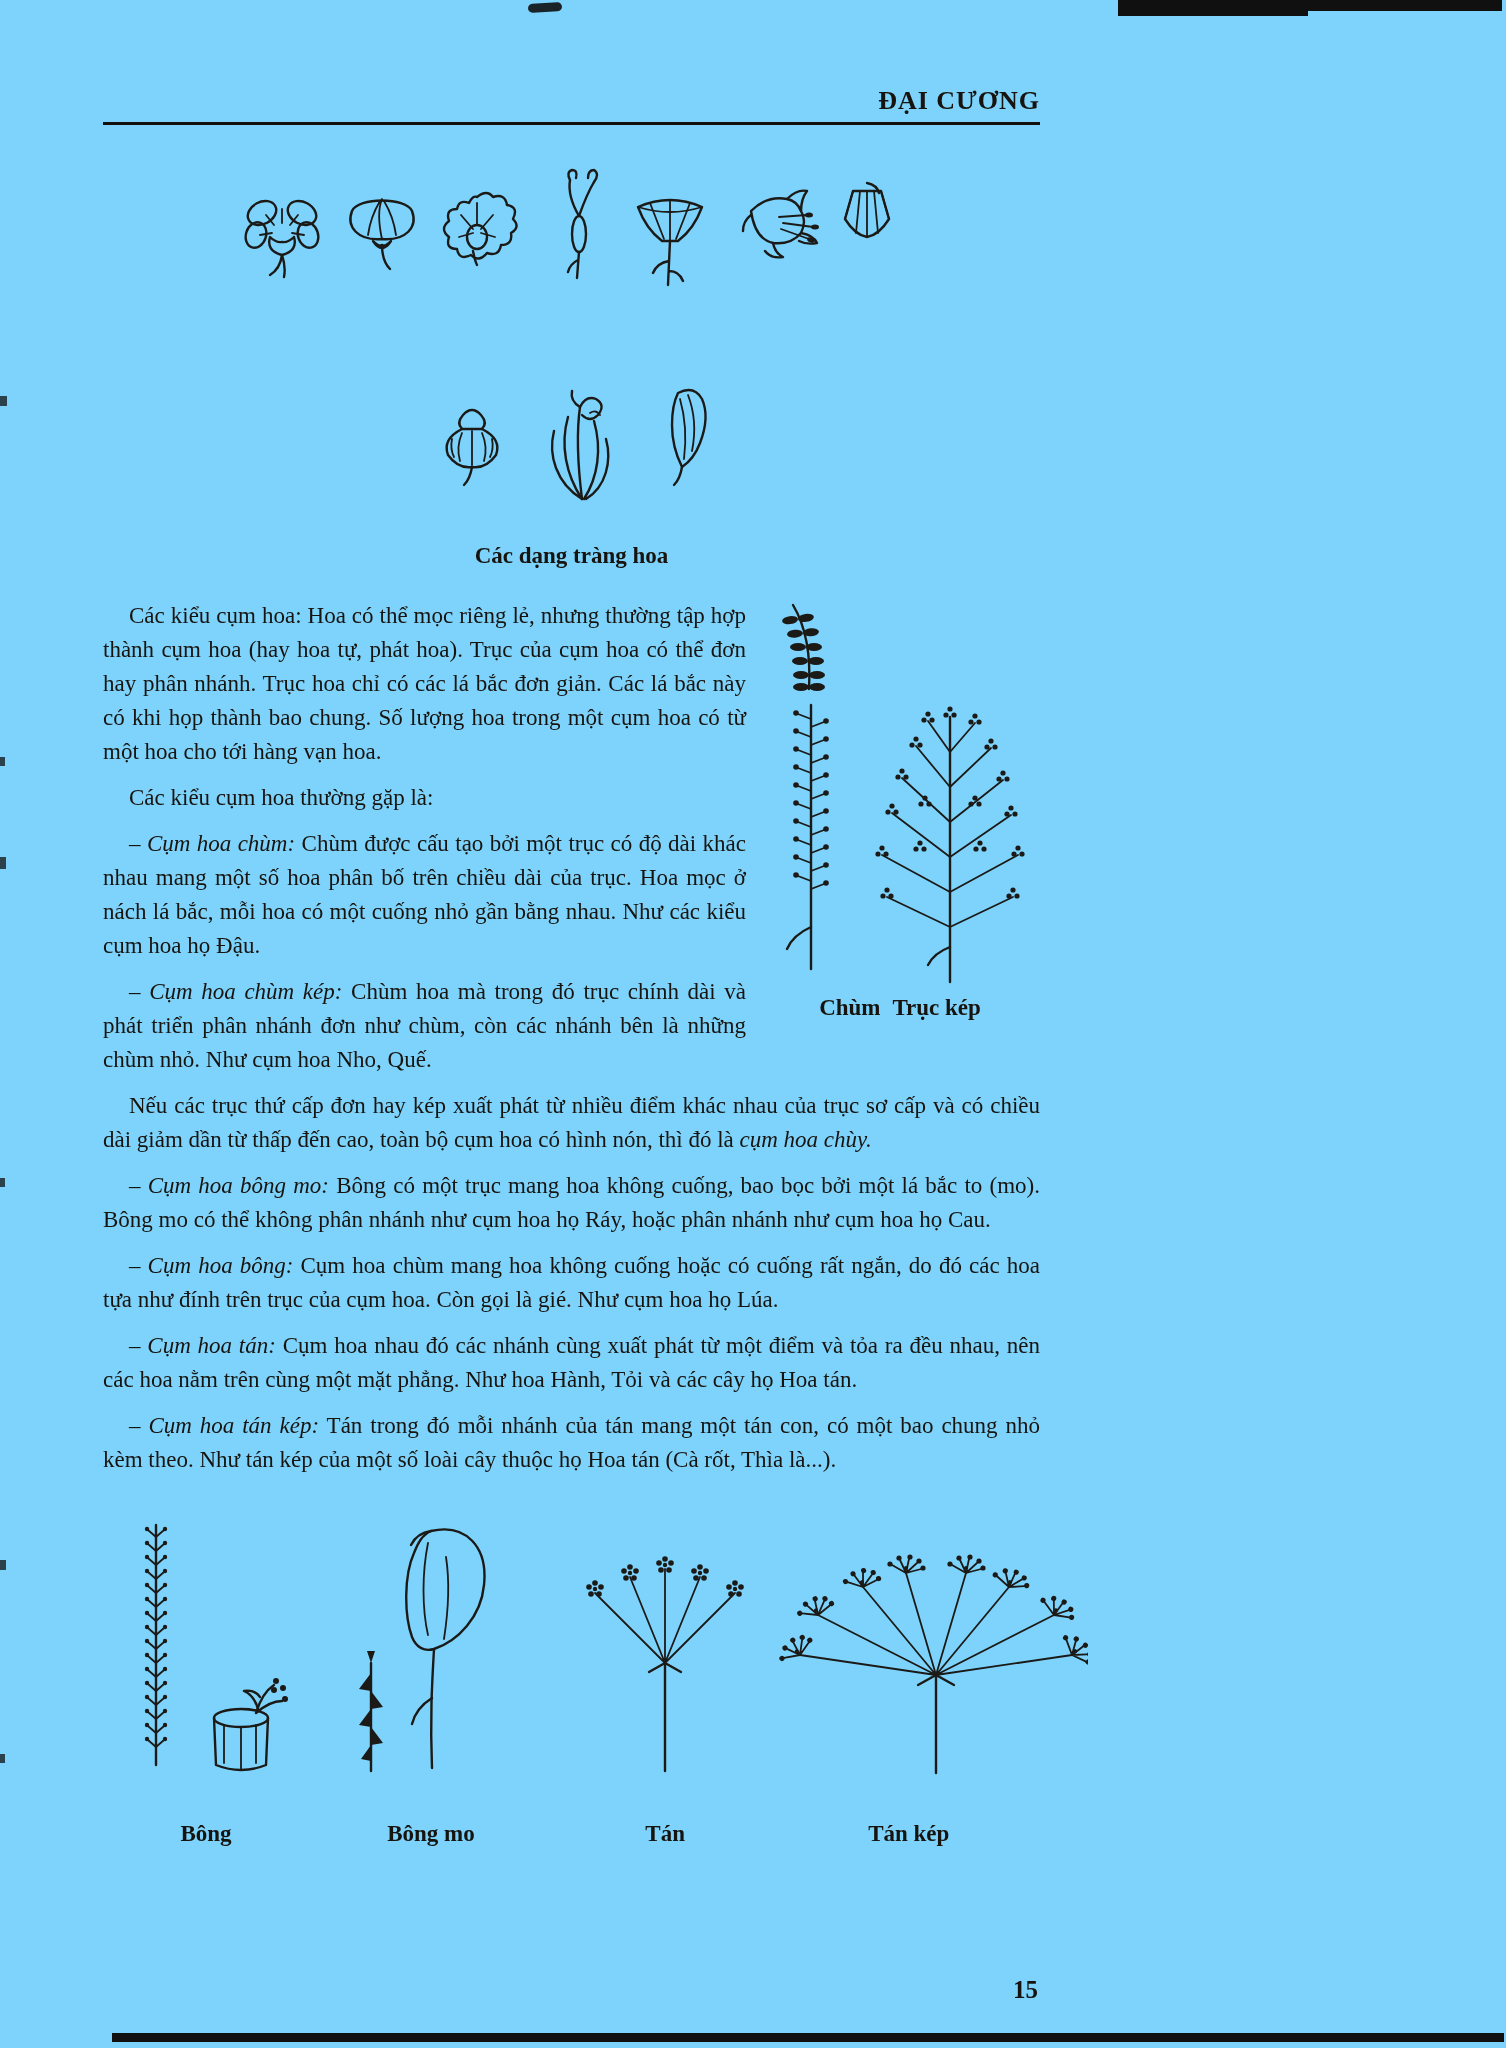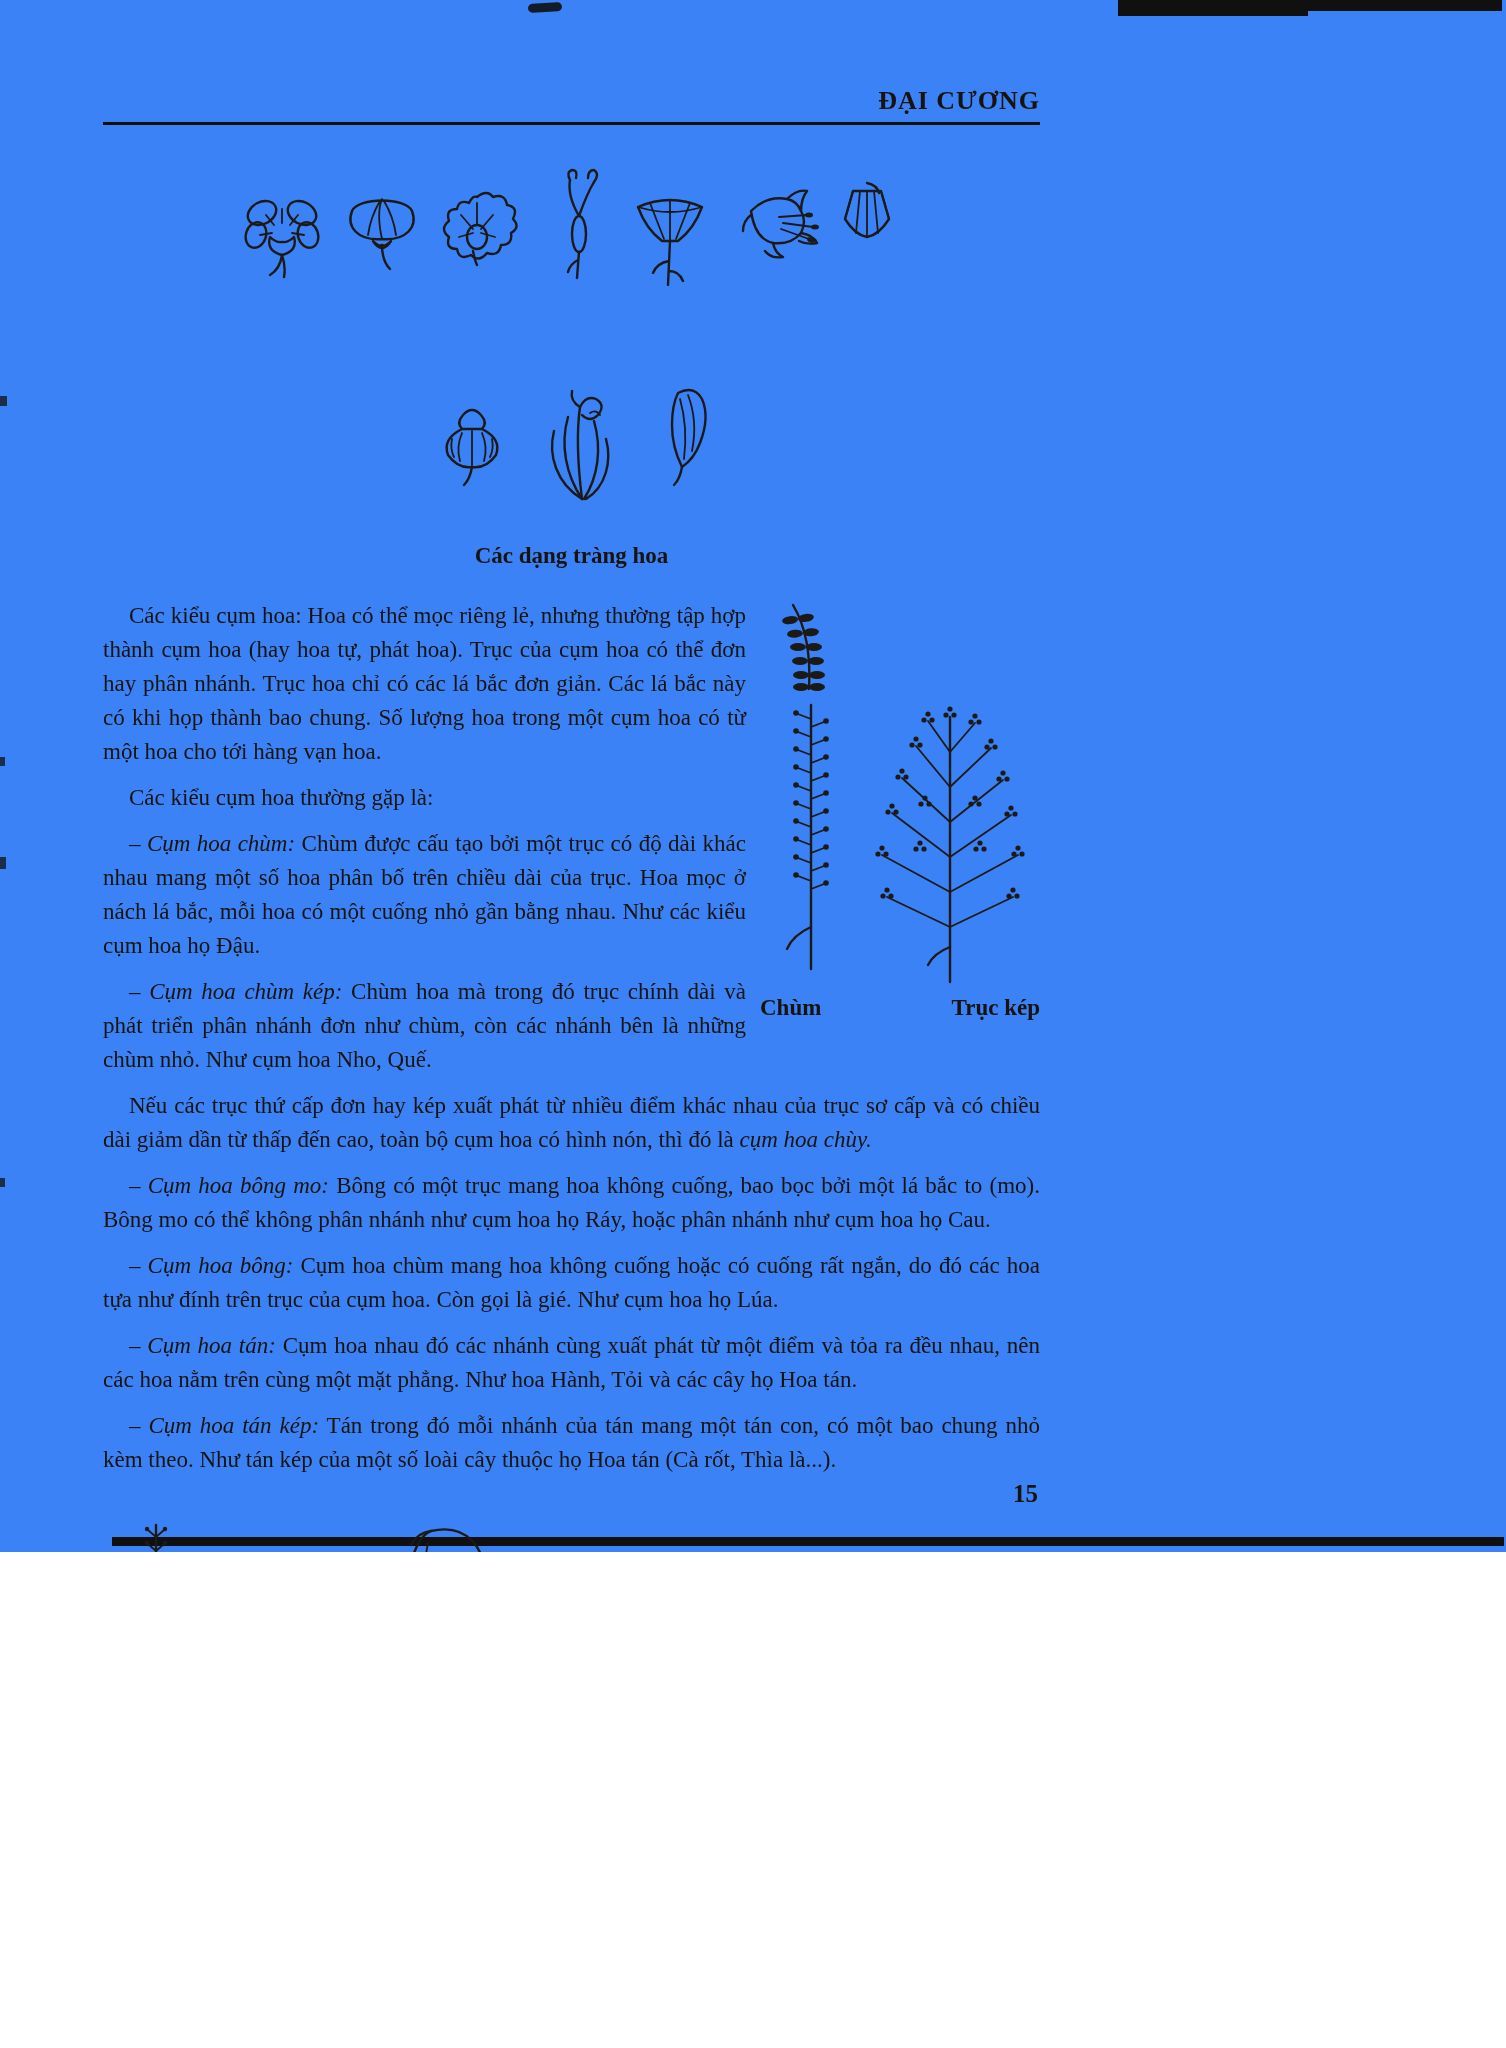--- a/index.html
+++ b/index.html
@@ -1,34 +1,34 @@
 <!DOCTYPE html>
 <html><head>
 <meta charset="utf-8">
 <style>
   * { margin:0; padding:0; box-sizing:border-box; }
   body { background:#ffffff; }
   .page {
-    position:relative; width:1506px; height:1552px; overflow:hidden;
-    background:#3b82f6; color:#17140f;
+    position:relative; width:1506px; height:2048px; overflow:hidden;
+    background:#7dd3fc; color:#17140f;
     font-family:"Liberation Serif","DejaVu Serif",serif;
   }
   .content { position:absolute; left:103px; top:0; width:937px; }
   .header-row { margin-top:86px; padding-bottom:6px; border-bottom:3px solid #14110c; text-align:right; }
   .header-title { font-size:26px; font-weight:bold; letter-spacing:1px; }
   .fig-top { margin-top:12px; text-align:center; }
   .fig-caption { text-align:center; font-weight:bold; font-size:23px; }
   .cap-top { margin:2px 0 18px; }
   p.body { font-size:23px; line-height:34px; text-align:justify; text-indent:26px; margin-top:12px; }
   .lead-bold { font-weight:normal; }
   .term { font-style:italic; }
   .twocol { display:flex; align-items:flex-start; }
   .col-text { flex:1 1 auto; }
   .col-fig { flex:0 0 280px; margin-left:14px; padding-top:10px; text-align:center; }
-  .cap-raceme { margin-top:4px; display:flex; justify-content:space-between; gap:12px; }
+  .cap-raceme { margin-top:4px; display:flex; justify-content:center; gap:12px; }
   .fig-row { display:flex; margin-top:36px; align-items:flex-start; }
   .fig-cell { text-align:center; }
   .fig-cell .fig-caption { margin-top:4px; }
   .w1 { width:22%; } .w2 { width:26%; } .w3 { width:24%; } .w4 { width:28%; }
   .page-number { position:absolute; right:468px; bottom:44px; font-size:25px; font-weight:bold; }
   .artifact { position:absolute; background:#101010; }
   .ink { stroke:#1c1a17; stroke-width:2.4; fill:none; stroke-linecap:round; stroke-linejoin:round; }
   .ink-thin { stroke-width:1.8; }
   .fill-ink { fill:#1c1a17; stroke:none; }
 </style>

